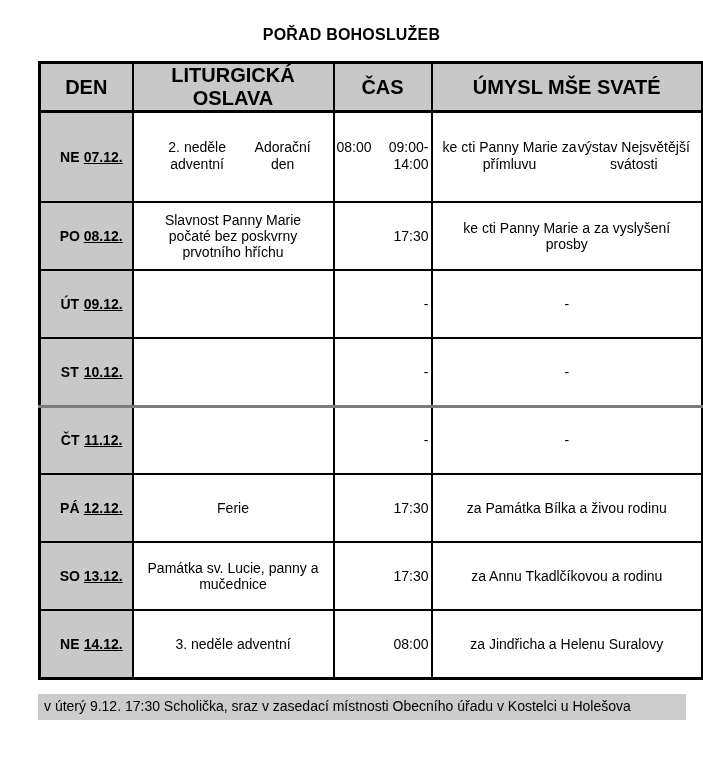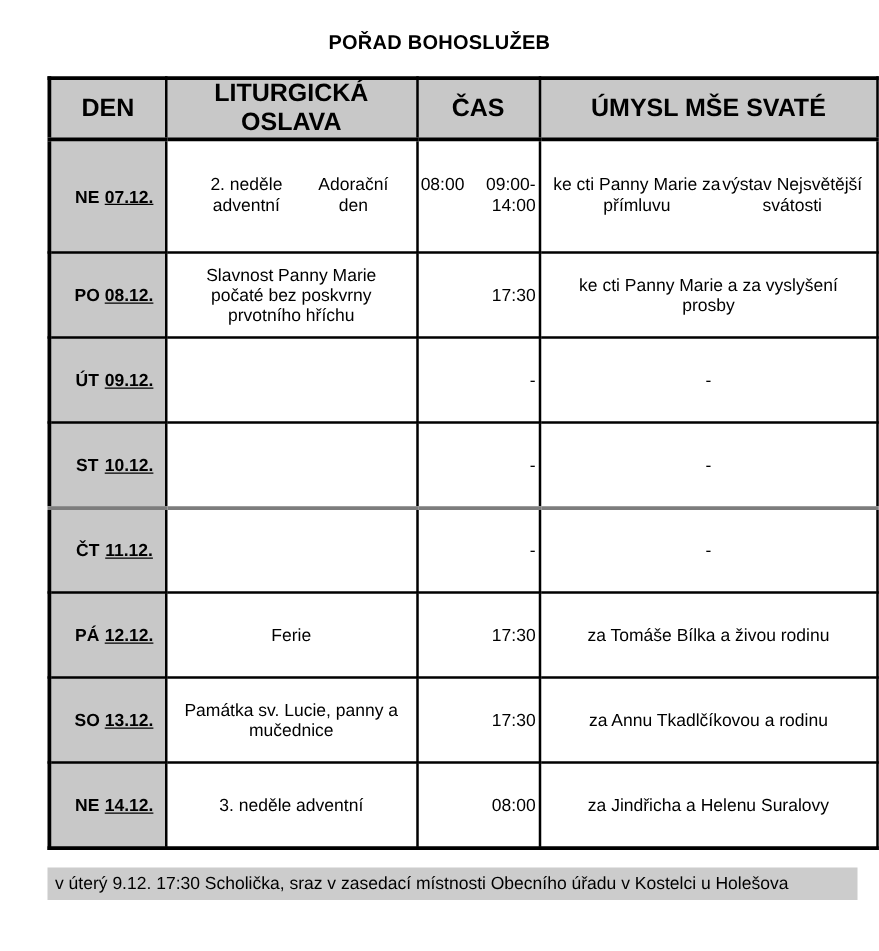--- a/index.html
+++ b/index.html
@@ -154,21 +154,21 @@
         <tr class="day-row">
           <td class="day-cell"><span class="day-abbr">ČT</span><span class="day-date">11.12.</span></td>
           <td class="celebration-cell"></td>
           <td class="time-cell">-</td>
           <td class="intention-cell">-</td>
         </tr>
         <tr class="day-row">
           <td class="day-cell"><span class="day-abbr">PÁ</span><span class="day-date">12.12.</span></td>
           <td class="celebration-cell">Ferie</td>
           <td class="time-cell">17:30</td>
-          <td class="intention-cell">za Tomáše Bílka a živou rodinu</td>
+          <td class="intention-cell">za Památka Bílka a živou rodinu</td>
         </tr>
         <tr class="day-row">
           <td class="day-cell"><span class="day-abbr">SO</span><span class="day-date">13.12.</span></td>
           <td class="celebration-cell">Památka sv. Lucie, panny a mučednice</td>
           <td class="time-cell">17:30</td>
           <td class="intention-cell">za Annu Tkadlčíkovou a rodinu</td>
         </tr>
         <tr class="day-row">
           <td class="day-cell"><span class="day-abbr">NE</span><span class="day-date">14.12.</span></td>
           <td class="celebration-cell">3. neděle adventní</td>

